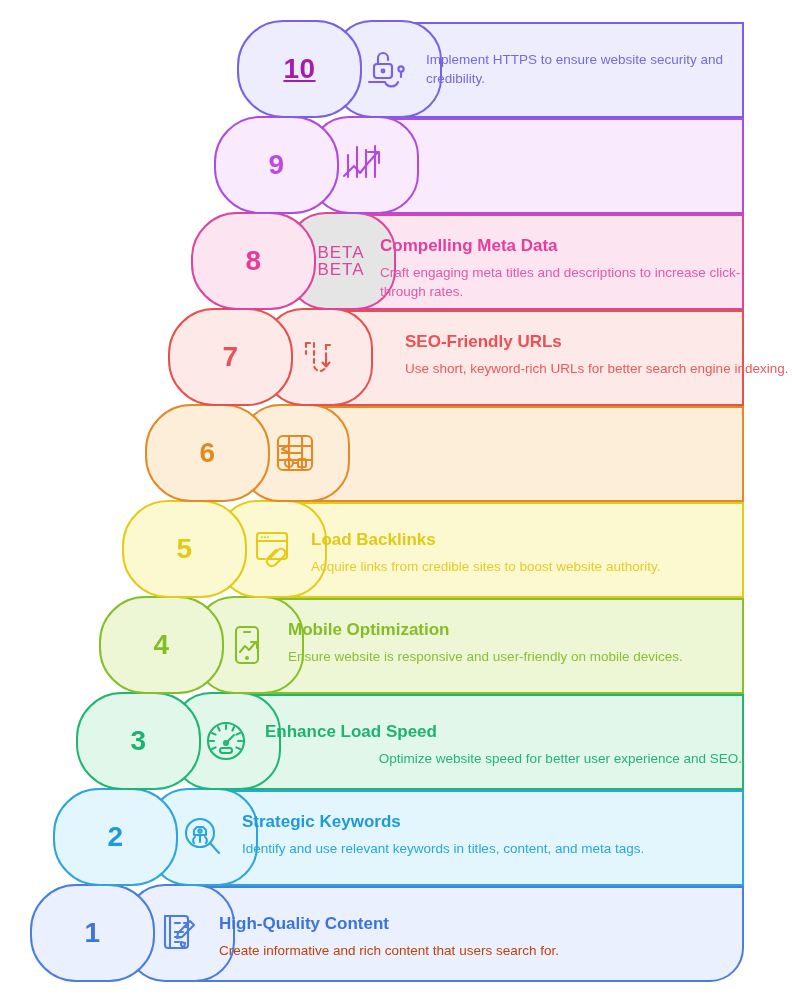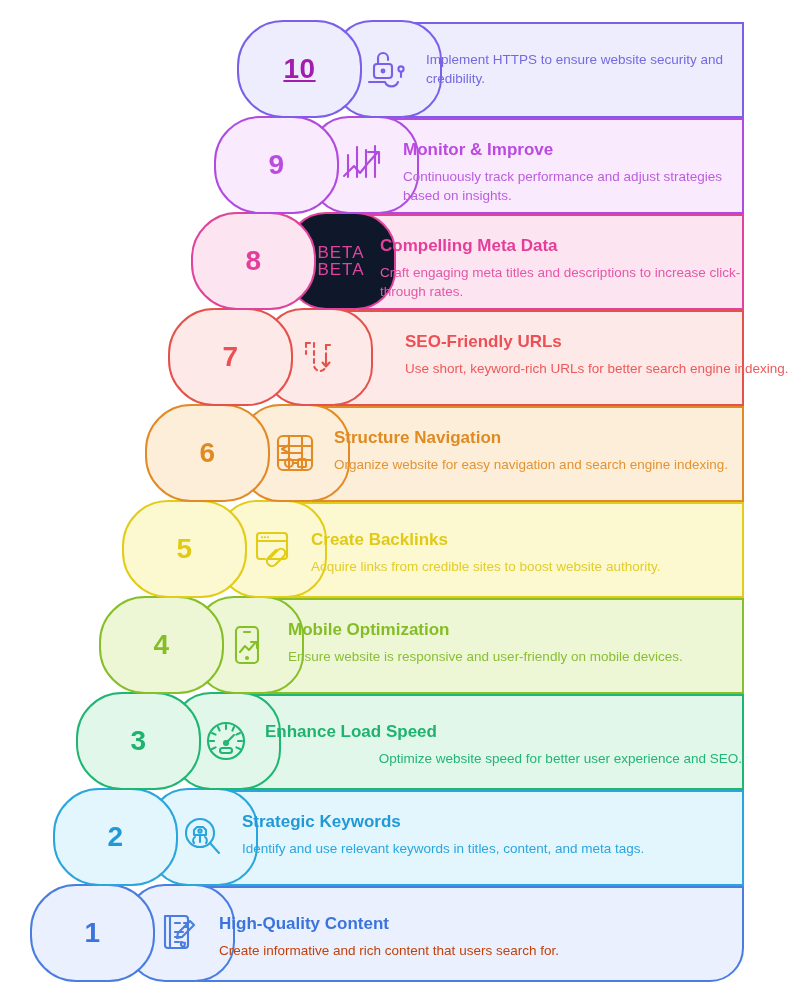--- a/index.html
+++ b/index.html
@@ -176,21 +176,21 @@
         <g fill="none" stroke="currentColor" stroke-width="2.1" stroke-linecap="round" stroke-linejoin="round">
           <path d="M11 13a3 3 0 0 1 3-3h24a3 3 0 0 1 3 3v20a3 3 0 0 1-3 3H22"></path>
           <path d="M11 13v20a3 3 0 0 0 3 3h5"></path>
           <path d="M11 18h30"></path>
           <path d="M16 14.2h.01 M19 14.2h.01 M22 14.2h.01"></path>
           <path d="M30 27l-8 8a5 5 0 0 0 7 7l9-9a4 4 0 0 0-6-6l-8 8"></path>
         </g>
         </svg>
       </div>
       <div class="txt" style="left: 311px; width: 445px; top: 18px;">
-        <div class="title" style="color: rgb(224, 201, 23);">Create Backlinks</div>
+        <div class="title" style="color: rgb(224, 201, 23);">Load Backlinks</div>
         <div class="desc" style="color: rgb(227, 205, 40);">Acquire links from credible sites to boost website authority.</div>
       </div>
     </div>
     <div class="step" style="left: 0px; top: 406px; width: 768px; height: 96px; z-index: 60;">
       <div class="band" style="left: 312px; right: 24px; background: rgb(253, 238, 217); border-color: rgb(226, 139, 38);"></div>
       <div class="numcap" style="left: 145px; top: -2px; width: 125px; height: 98px; background: rgb(253, 238, 217); border-color: rgb(226, 139, 38);">
         <span class="num" style="color: rgb(224, 138, 34);">6</span>
       </div>
       <div class="iconcap" style="left: 240px; top: -2px; width: 110px; height: 98px; background: rgb(253, 238, 217); border-color: rgb(226, 139, 38); color: rgb(226, 139, 38);">
         <svg width="52" height="52" viewBox="0 0 52 52">
@@ -198,24 +198,20 @@
           <rect x="9" y="9" width="34" height="34" rx="5"></rect>
           <path d="M9 19h34 M9 33h34 M20 9v34 M33 9v34"></path>
           <path d="M20 26l-7-4 7-4"></path>
           <path d="M13 26h20"></path>
           <circle cx="20" cy="36" r="4"></circle>
           <rect x="29" y="32" width="8" height="8" rx="1.6"></rect>
           <path d="M24 36h5"></path>
         </g>
         </svg>
       </div>
-      <div class="txt" style="left: 334px; width: 422px; top: 12px;">
-        <div class="title" style="color: rgb(224, 138, 34);">Structure Navigation</div>
-        <div class="desc" style="color: rgb(227, 147, 52);">Organize website for easy navigation and search engine indexing.</div>
-      </div>
     </div>
     <div class="step" style="left: 0px; top: 310px; width: 768px; height: 96px; z-index: 70;">
       <div class="band" style="left: 335px; right: 24px; background: rgb(253, 233, 231); border-color: rgb(228, 82, 76);"></div>
       <div class="numcap" style="left: 168px; top: -2px; width: 125px; height: 98px; background: rgb(253, 233, 231); border-color: rgb(228, 82, 76);">
         <span class="num" style="color: rgb(236, 79, 84);">7</span>
       </div>
       <div class="iconcap" style="left: 263px; top: -2px; width: 110px; height: 98px; background: rgb(253, 233, 231); border-color: rgb(228, 82, 76); color: rgb(228, 82, 76);">
         <svg width="52" height="52" viewBox="0 0 52 52">
         <g fill="none" stroke="currentColor" stroke-width="2.1" stroke-linecap="round" stroke-linejoin="round" stroke-dasharray="4 4">
           <path d="M14 12v11"></path>
@@ -231,21 +227,21 @@
       <div class="txt" style="left: 357px; width: 399px; top: 12px; margin-left: 48px;">
         <div class="title" style="color: rgb(236, 79, 84);">SEO-Friendly URLs</div>
         <div class="desc" style="color: rgb(234, 90, 90);">Use short, keyword-rich URLs for better search engine indexing.</div>
       </div>
     </div>
     <div class="step" style="left: 0px; top: 214px; width: 768px; height: 96px; z-index: 80;">
       <div class="band" style="left: 358px; right: 24px; background: rgb(252, 228, 241); border-color: rgb(224, 67, 156);"></div>
       <div class="numcap" style="left: 191px; top: -2px; width: 125px; height: 98px; background: rgb(252, 228, 241); border-color: rgb(224, 67, 156);">
         <span class="num" style="color: rgb(229, 62, 154);">8</span>
       </div>
-      <div class="iconcap" style="left: 286px; top: -2px; width: 110px; height: 98px; background: #0f172a; border-color: rgb(224, 67, 156); color: rgb(224, 67, 156);">
+      <div class="iconcap" style="left: 286px; top: -2px; width: 110px; height: 98px; background: #e5e5e5; border-color: rgb(224, 67, 156); color: rgb(224, 67, 156);">
         <div class="beta-text">
           <div>BETA</div>
           <div>BETA</div>
         </div>
       </div>
       <div class="txt" style="left: 380px; width: 376px; top: 12px;">
         <div class="title" style="color: rgb(229, 62, 154);">Compelling Meta Data</div>
         <div class="desc" style="color: rgb(228, 88, 166);">Craft engaging meta titles and descriptions to increase click-through rates.</div>
       </div>
     </div>
@@ -259,24 +255,20 @@
         <g fill="none" stroke="currentColor" stroke-width="2.1" stroke-linecap="round" stroke-linejoin="round">
           <path d="M12 18v22"></path>
           <path d="M21 10v30"></path>
           <path d="M30 13v27"></path>
           <path d="M39 9v31"></path>
           <path d="M8 39l10-10 6 7 8-10 10-11"></path>
           <path d="M32 15h11v11"></path>
         </g>
         </svg>
       </div>
-      <div class="txt" style="left: 403px; width: 353px; top: 12px;">
-        <div class="title" style="color: rgb(187, 74, 224);">Monitor &amp; Improve</div>
-        <div class="desc" style="color: rgb(188, 93, 223);">Continuously track performance and adjust strategies based on insights.</div>
-      </div>
     </div>
     <div class="step" style="left: 0px; top: 22px; width: 768px; height: 96px; z-index: 100;">
       <div class="band" style="left: 404px; right: 24px; background: rgb(237, 237, 253); border-color: rgb(123, 95, 232);"></div>
       <div class="numcap" style="left: 237px; top: -2px; width: 125px; height: 98px; background: rgb(237, 237, 253); border-color: rgb(123, 95, 232);">
         <span class="num" style="color: #a21caf; text-decoration: underline;">10</span>
       </div>
       <div class="iconcap" style="left: 332px; top: -2px; width: 110px; height: 98px; background: rgb(237, 237, 253); border-color: rgb(123, 95, 232); color: rgb(123, 95, 232);">
         <svg width="54" height="54" viewBox="0 0 54 54">
         <g fill="none" stroke="currentColor" stroke-width="2.1" stroke-linecap="round" stroke-linejoin="round">
           <rect x="14" y="22" width="18" height="14" rx="3"></rect>

